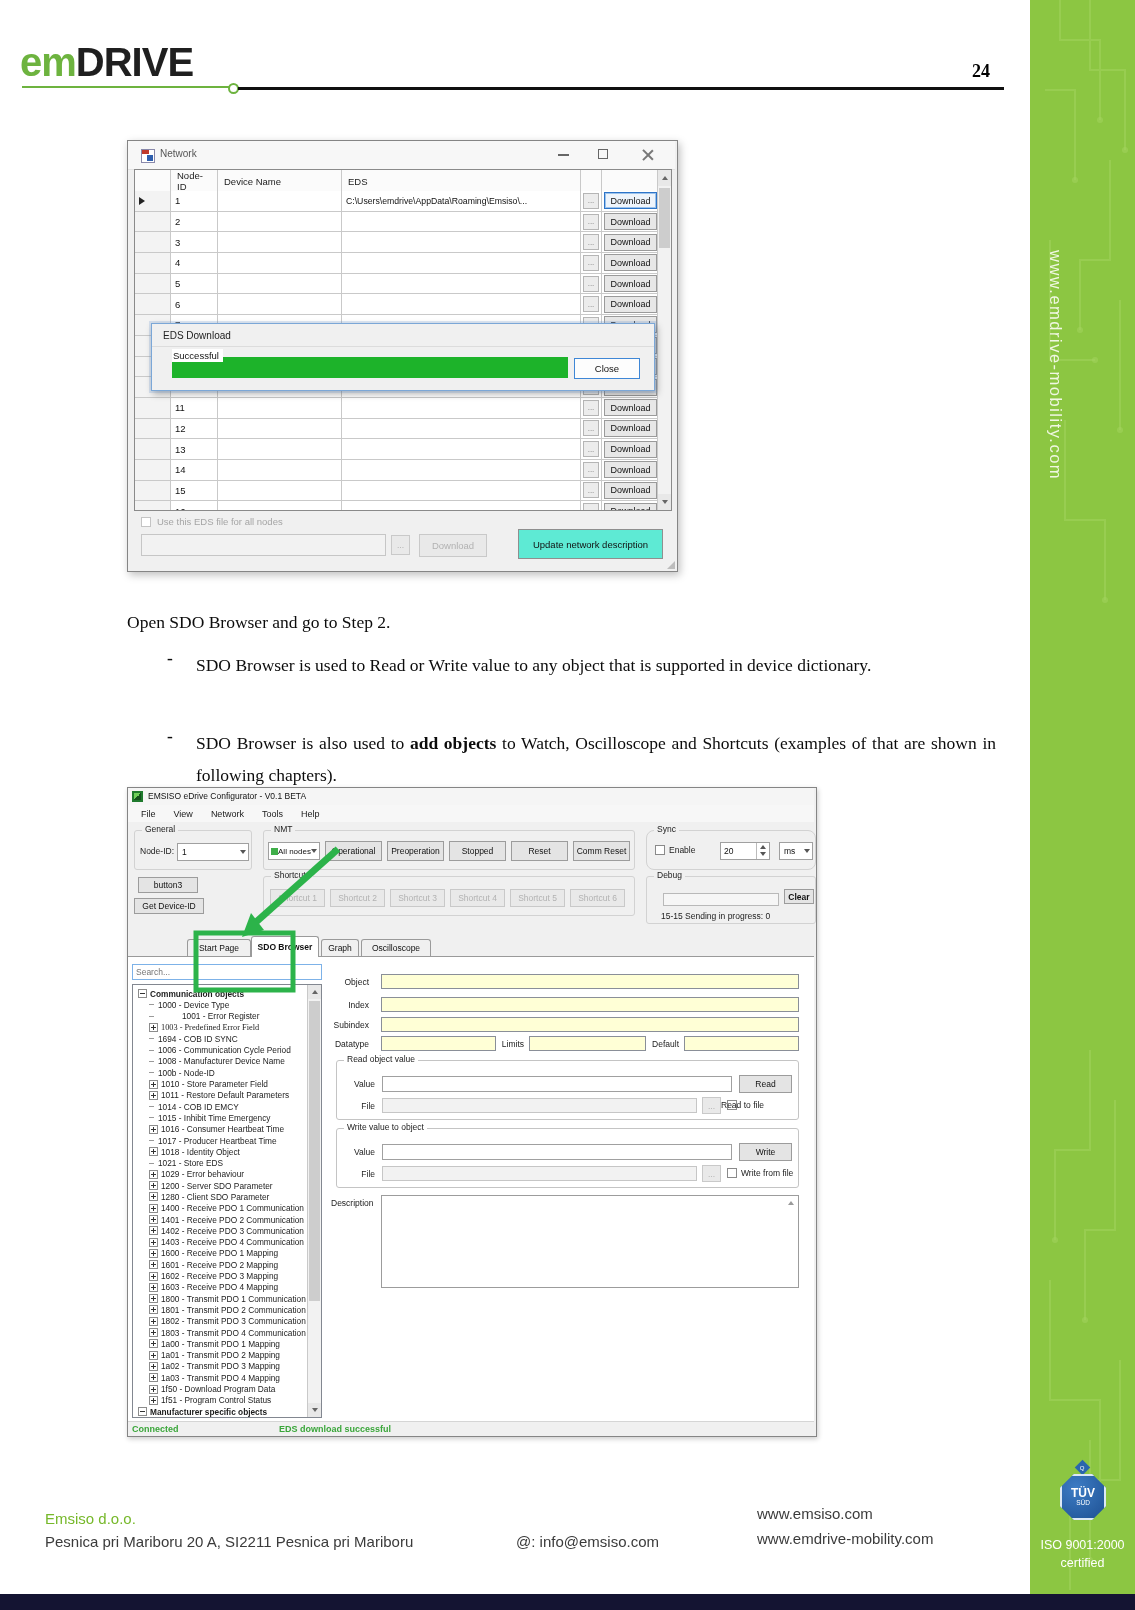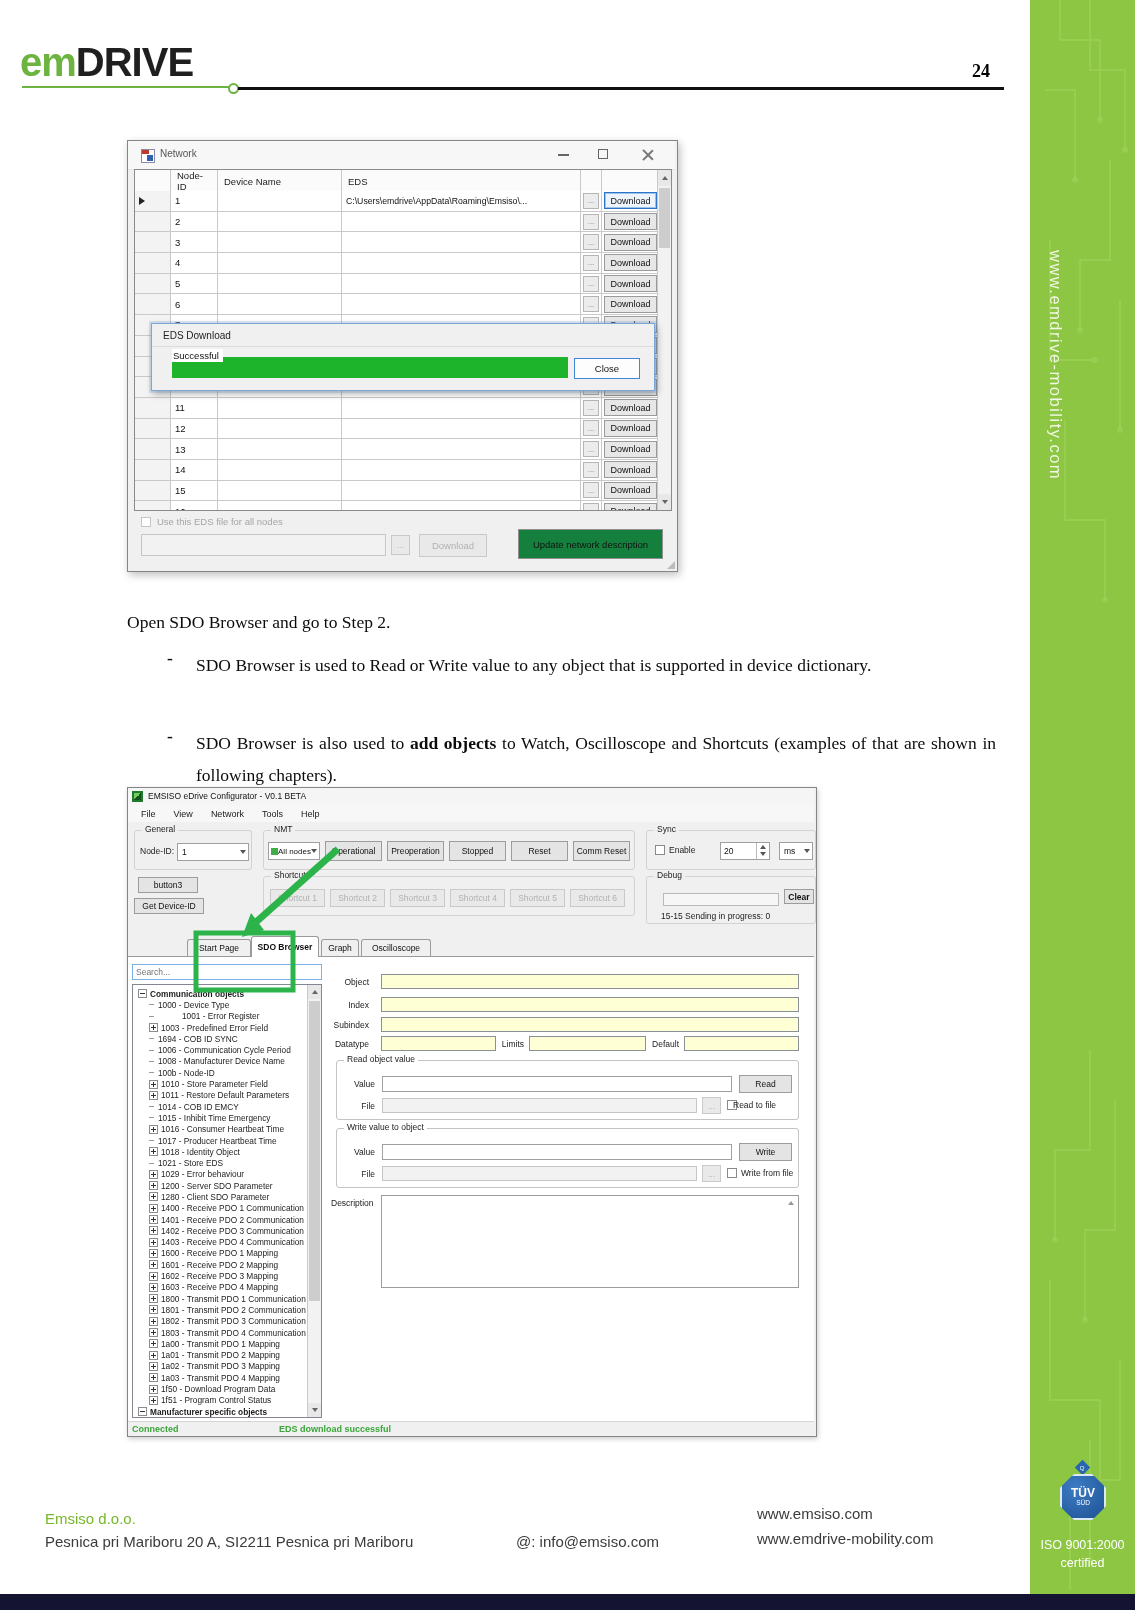--- a/index.html
+++ b/index.html
@@ -373,21 +373,21 @@
       <div class="abs" style="left:20px;top:33px;width:396px;height:21px;background:#1db32a;"></div>
       <div class="abs" style="left:20px;top:25px;font-size:9.5px;background:#fff;padding:1px 4px 1px 1px;color:#111;">Successful</div>
       <div class="abs wbtn" style="left:422px;top:34px;width:66px;height:21px;background:#fdfdfd;border:1px solid #3f87d6;font-size:9.5px;">Close</div>
     </div>
 
     <div class="abs cb dis" style="left:13px;top:376px;"></div>
     <div class="abs lab" style="left:29px;top:375px;color:#a5a5a5;font-size:9.5px;">Use this EDS file for all nodes</div>
     <div class="abs winput dis" style="left:13px;top:393px;width:245px;height:22px;" title=""></div>
     <div class="abs wbtn dis" style="left:263px;top:394px;width:19px;height:20px;">...</div>
     <div class="abs wbtn dis" style="left:291px;top:393px;width:68px;height:23px;font-size:9.5px;">Download</div>
-    <div class="abs wbtn" style="left:390px;top:388px;width:145px;height:30px;font-size:9.5px;background:#15803d;border-color:#8f8f8f;">Update network description</div>
+    <div class="abs wbtn" style="left:390px;top:388px;width:145px;height:30px;font-size:9.5px;background:#5eead4;border-color:#8f8f8f;">Update network description</div>
     <div class="grip"></div>
   </div>
 
   <div class="abs serif" style="left:127px;top:612px;">Open SDO Browser and go to Step 2.</div>
   <div class="abs serif" style="left:167px;top:648px;font-weight:bold;">-</div>
   <div class="abs serif" style="left:196px;top:650px;width:800px;line-height:31px;text-align:justify;">SDO Browser is used to Read or Write value to any object that is supported in device dictionary.</div>
   <div class="abs serif" style="left:167px;top:726px;font-weight:bold;">-</div>
   <div class="abs serif" style="left:196px;top:727px;width:800px;line-height:32px;text-align:justify;"><span>SDO Browser is also used to </span><b>add objects</b><span> to Watch, Oscilloscope and Shortcuts (examples of that are shown in following chapters).</span></div>
 
   <div class="abs win" style="left:127px;top:787px;width:688px;height:648px;box-shadow:1px 2px 5px rgba(0,0,0,.2);">
@@ -441,21 +441,21 @@
         <div id="shortcut-buttons">
             <div class="abs wbtn dis" style="left: 6px; top: 12px; width: 55px; height: 18px;">Shortcut 1</div>
             <div class="abs wbtn dis" style="left: 66px; top: 12px; width: 55px; height: 18px;">Shortcut 2</div>
             <div class="abs wbtn dis" style="left: 126px; top: 12px; width: 55px; height: 18px;">Shortcut 3</div>
             <div class="abs wbtn dis" style="left: 186px; top: 12px; width: 55px; height: 18px;">Shortcut 4</div>
             <div class="abs wbtn dis" style="left: 246px; top: 12px; width: 55px; height: 18px;">Shortcut 5</div>
             <div class="abs wbtn dis" style="left: 306px; top: 12px; width: 55px; height: 18px;">Shortcut 6</div>
           </div>
       </div>
 
-      <div class="abs gbox" style="left:518px;top:8px;width:170px;height:40px;">
+      <div class="abs gbox" style="left:518px;top:8px;width:170px;height:40px;border-radius:8px;">
         <div class="gbox-lab">Sync</div>
         <div class="abs cb" style="left:8px;top:14px;"></div>
         <div class="abs lab" style="left:22px;top:14px;">Enable</div>
         <div class="abs winput" style="left:73px;top:11px;width:50px;height:18px;">
           <span>20</span>
         </div>
         <div class="abs" style="left:109px;top:12px;width:13px;height:16px;border-left:1px solid #bbb;">
           <div class="scrollchev" style="left:3px;top:2px;border-bottom:4px solid #555;"></div>
           <div class="scrollchev" style="left:3px;top:9px;border-top:4px solid #555;"></div>
         </div>
@@ -488,21 +488,21 @@
               <span>Communication objects</span>
             </div>
             <div class="tree-item" style="padding-left: 13px;">
               <div class="leafdash"></div>
               <span>1000 - Device Type</span>
             </div>
             <div class="tree-item" style="padding-left: 13px; gap: 24px;">
               <div class="leafdash"></div>
               <span>1001 - Error Register</span>
             </div>
-            <div class="tree-item" style="padding-left: 13px;">
+            <div class="tree-item" style="padding-left: 13px; font-family: Liberation Serif, serif;">
               <div class="expbox">
                 <div class="h"></div>
                 <div class="v"></div>
               </div>
               <span>1003 - Predefined Error Field</span>
             </div>
             <div class="tree-item" style="padding-left: 13px;">
               <div class="leafdash"></div>
               <span>1694 - COB ID SYNC</span>
             </div>
@@ -742,21 +742,21 @@
 
       <div class="abs gbox" style="left:208px;top:103px;width:463px;height:60px;border-color:#c4c4c4;">
         <div class="gbox-lab" style="background:#fff;">Read object value</div>
         <div class="abs lab r" style="left:10px;top:18px;width:28px;">Value</div>
         <div class="abs winput" style="left:45px;top:15px;width:350px;height:16px;"></div>
         <div class="abs wbtn" style="left:402px;top:14px;width:53px;height:18px;">Read</div>
         <div class="abs lab r" style="left:10px;top:40px;width:28px;">File</div>
         <div class="abs winput dis" style="left:45px;top:37px;width:315px;height:15px;"></div>
         <div class="abs wbtn dis" style="left:365px;top:36px;width:19px;height:17px;">...</div>
         <div class="abs cb" style="left:390px;top:39px;"></div>
-        <div class="abs lab" style="left:396px;top:39px;">Read to file</div>
+        <div class="abs lab" style="left:384px;top:39px;">Read to file</div>
       </div>
 
       <div class="abs gbox" style="left:208px;top:171px;width:463px;height:60px;border-color:#c4c4c4;">
         <div class="gbox-lab" style="background:#fff;">Write value to object</div>
         <div class="abs lab r" style="left:10px;top:18px;width:28px;">Value</div>
         <div class="abs winput" style="left:45px;top:15px;width:350px;height:16px;"></div>
         <div class="abs wbtn" style="left:402px;top:14px;width:53px;height:18px;">Write</div>
         <div class="abs lab r" style="left:10px;top:40px;width:28px;">File</div>
         <div class="abs winput dis" style="left:45px;top:37px;width:315px;height:15px;"></div>
         <div class="abs wbtn dis" style="left:365px;top:36px;width:19px;height:17px;">...</div>

